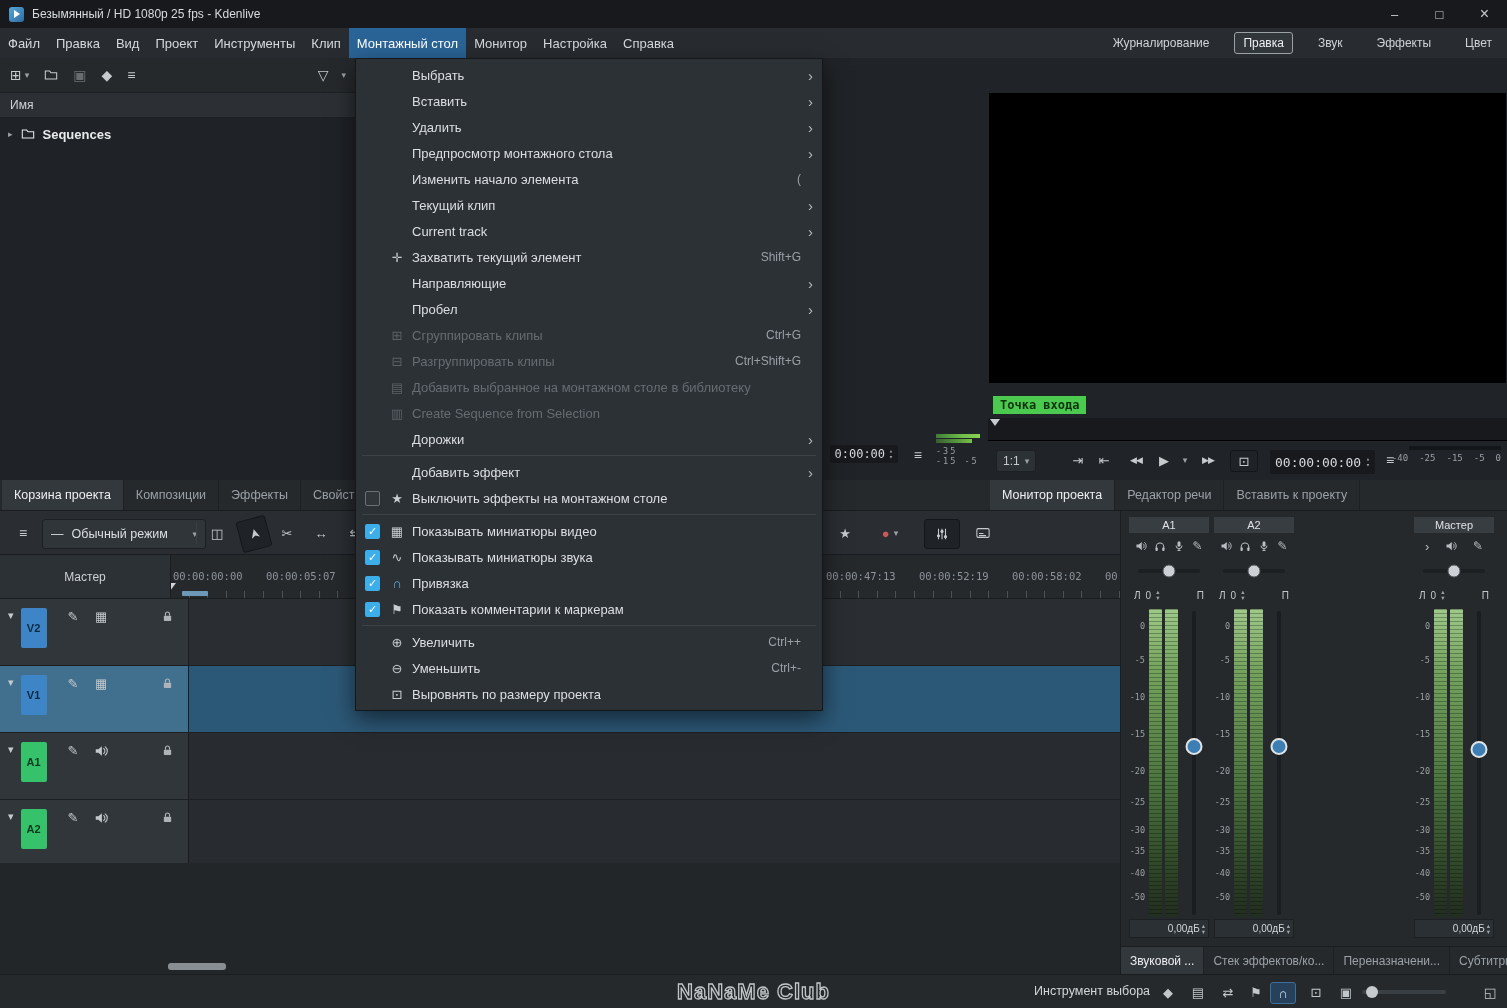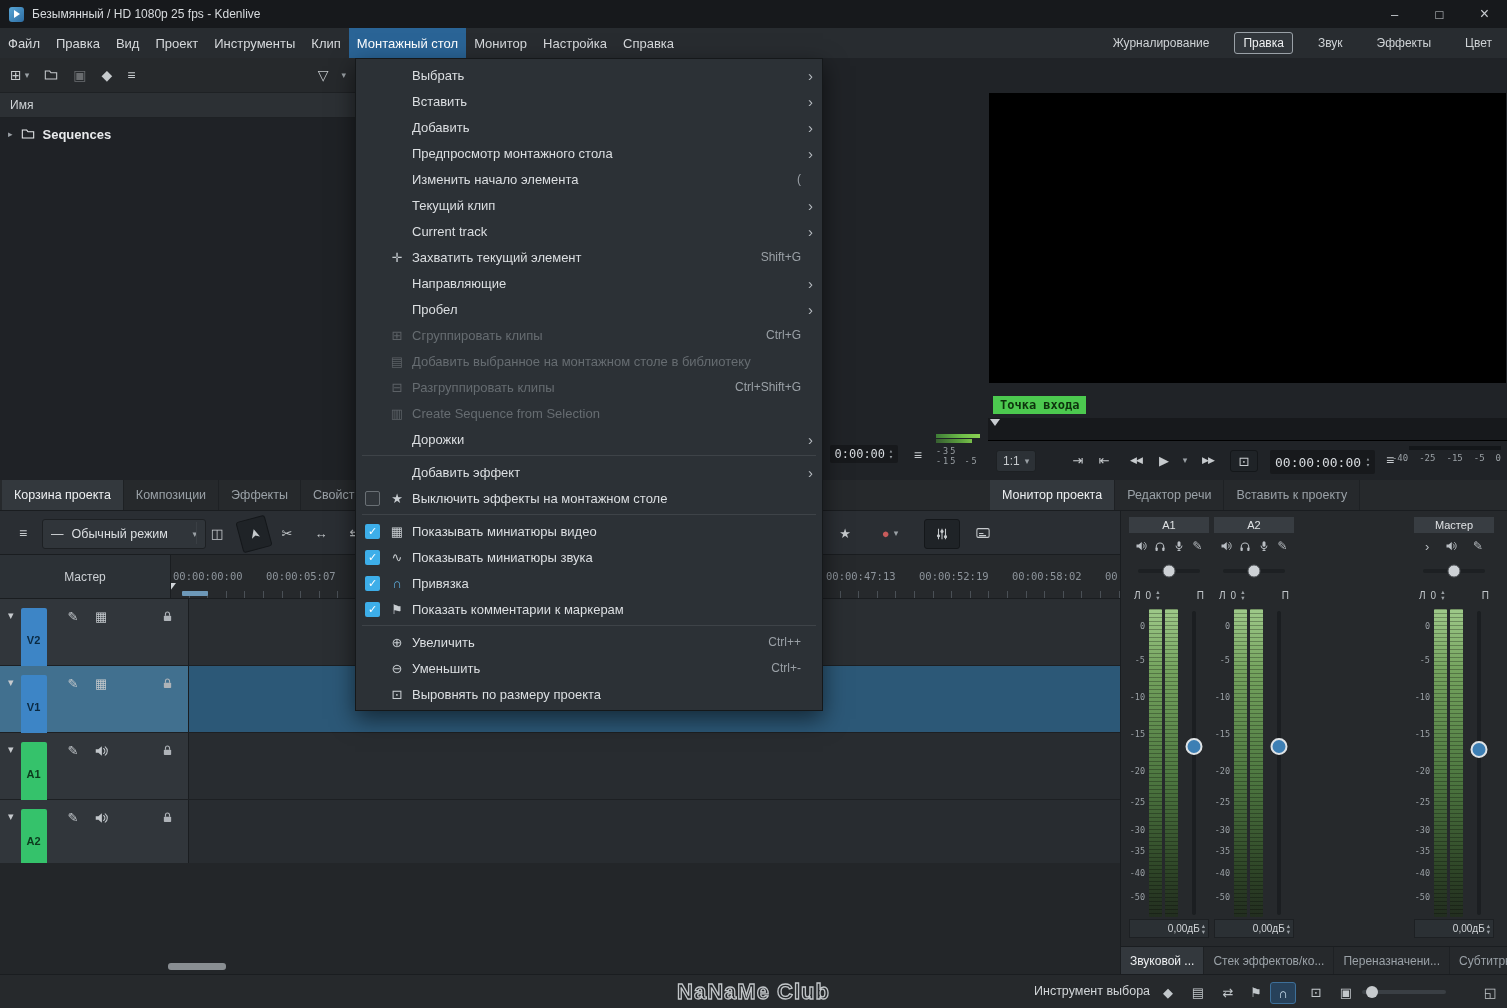--- a/index.html
+++ b/index.html
@@ -91,21 +91,21 @@
   .phead{position:absolute;left:164px;bottom:1px;width:0;height:0;border:6px solid transparent;border-top:8px solid #d0d4d8}
 
   .tracks{position:absolute;left:0;top:599px;width:1120px}
   .track{height:66px;display:flex;border-bottom:1px solid #1d2023}
   .thead{width:170px;flex:none;background:#31363b;border-right:1px solid #1a1d20;display:flex;align-items:flex-start;padding:9px 10px 0 8px}
   .track .tbody{flex:1;background:#2a2e32}
   .track.audio .tbody{background:#282c30}
   .track.selected .thead{background:#41708f}
   .track.selected .tbody{background:#2c5877}
   .tchev{font-size:11px;color:#c6cacd;margin-right:7px;margin-top:2px}
-  .tbadge{min-width:20px;height:32px;border-radius:2px;background:#3d85c6;color:#0b2a42;font-size:11px;font-weight:bold;display:flex;align-items:center;justify-content:center;padding:16px 3px;margin-right:18px}
+  .tbadge{min-width:20px;height:32px;border-radius:2px;background:#3d85c6;color:#0b2a42;font-size:11px;font-weight:bold;display:flex;align-items:center;justify-content:center;padding:4px 3px;margin-right:18px}
   .track.audio .tbadge{background:#35c26b;color:#0c3a1d}
   .ticon{width:17px;height:17px;color:#c2c7cb;font-size:13px;display:flex;align-items:center;justify-content:center;margin-right:11px}
   .ticon.lock{margin-left:auto;margin-right:2px;color:#aeb3b8}
   .track:not(.audio) .aud-only{display:none}
   .tl-void{position:absolute;left:0;top:863px;width:1120px;height:111px;background:#232629}
   .hscroll{position:absolute;left:168px;top:963px;width:58px;height:7px;border-radius:3px;background:#898e92}
 
   
   .mixer{position:absolute;left:1120px;top:511px;width:387px;height:435px;background:#26292c;border-left:1px solid #1a1d20}
   .chstrips{position:absolute;left:0;top:0;right:0;bottom:0}
@@ -660,21 +660,21 @@
       <span class="chk" data-name="checkbox"></span>
       <span class="mic" data-name="menu-item-icon"></span>
       <span class="lbl" data-name="menu-item-label">Вставить</span>
       <span class="sc" data-name="menu-item-shortcut"></span>
       <span class="arr" data-name="submenu-arrow-icon"></span>
     </div>
 
     <div class="mi sub" data-name="menu-item">
       <span class="chk" data-name="checkbox"></span>
       <span class="mic" data-name="menu-item-icon"></span>
-      <span class="lbl" data-name="menu-item-label">Добавить</span>
+      <span class="lbl" data-name="menu-item-label">Удалить</span>
       <span class="sc" data-name="menu-item-shortcut"></span>
       <span class="arr" data-name="submenu-arrow-icon"></span>
     </div>
 
     <div class="mi sub" data-name="menu-item">
       <span class="chk" data-name="checkbox"></span>
       <span class="mic" data-name="menu-item-icon"></span>
       <span class="lbl" data-name="menu-item-label">Предпросмотр монтажного стола</span>
       <span class="sc" data-name="menu-item-shortcut"></span>
       <span class="arr" data-name="submenu-arrow-icon"></span>
@@ -732,36 +732,36 @@
     <div class="mi disabled" data-name="menu-item">
       <span class="chk" data-name="checkbox"></span>
       <span class="mic" data-name="group-clips-icon" data-glyph="⊞"></span>
       <span class="lbl" data-name="menu-item-label">Сгруппировать клипы</span>
       <span class="sc" data-name="menu-item-shortcut">Ctrl+G</span>
       <span class="arr" data-name="submenu-arrow-icon"></span>
     </div>
 
     <div class="mi disabled" data-name="menu-item">
       <span class="chk" data-name="checkbox"></span>
-      <span class="mic" data-name="add-to-library-icon" data-glyph="▤"></span>
-      <span class="lbl" data-name="menu-item-label">Добавить выбранное на монтажном столе в библиотеку</span>
-      <span class="sc" data-name="menu-item-shortcut"></span>
-      <span class="arr" data-name="submenu-arrow-icon"></span>
-    </div>
-
-    <div class="mi disabled" data-name="menu-item">
-      <span class="chk" data-name="checkbox"></span>
       <span class="mic" data-name="ungroup-clips-icon" data-glyph="⊟"></span>
       <span class="lbl" data-name="menu-item-label">Разгруппировать клипы</span>
       <span class="sc" data-name="menu-item-shortcut">Ctrl+Shift+G</span>
       <span class="arr" data-name="submenu-arrow-icon"></span>
     </div>
 
     <div class="mi disabled" data-name="menu-item">
       <span class="chk" data-name="checkbox"></span>
+      <span class="mic" data-name="add-to-library-icon" data-glyph="▤"></span>
+      <span class="lbl" data-name="menu-item-label">Добавить выбранное на монтажном столе в библиотеку</span>
+      <span class="sc" data-name="menu-item-shortcut"></span>
+      <span class="arr" data-name="submenu-arrow-icon"></span>
+    </div>
+
+    <div class="mi disabled" data-name="menu-item">
+      <span class="chk" data-name="checkbox"></span>
       <span class="mic" data-name="create-sequence-icon" data-glyph="▥"></span>
       <span class="lbl" data-name="menu-item-label">Create Sequence from Selection</span>
       <span class="sc" data-name="menu-item-shortcut"></span>
       <span class="arr" data-name="submenu-arrow-icon"></span>
     </div>
 
     <div class="mi sub" data-name="menu-item">
       <span class="chk" data-name="checkbox"></span>
       <span class="mic" data-name="menu-item-icon"></span>
       <span class="lbl" data-name="menu-item-label">Дорожки</span>

